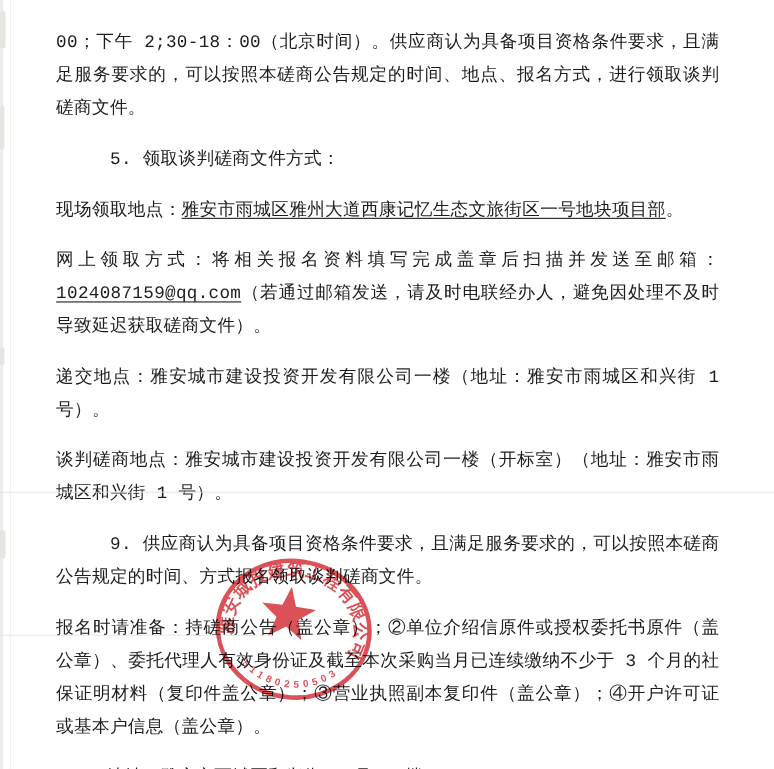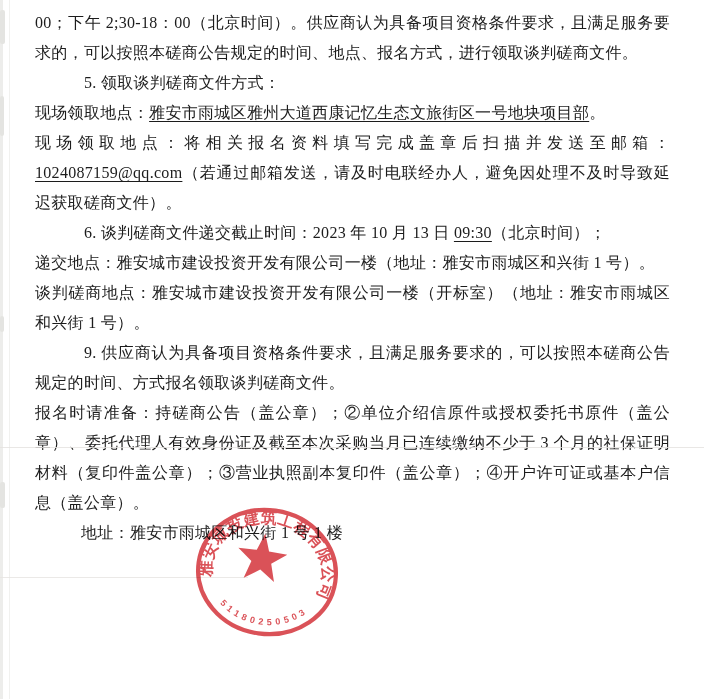--- a/index.html
+++ b/index.html
@@ -13,21 +13,21 @@
   .page {
     position: relative;
     width: 704px; height: 699px;
     box-sizing: border-box;
     padding: 8px 34px 0 35px;
     font-size: 16px;
     line-height: 30px;
     letter-spacing: 0.3px;
     text-align: justify;
   }
-  .page p { margin: 0; }
+  .page p { margin: 16px; font-family: Liberation Mono, monospace; }
   .ind { text-indent: 49px; }         
   .contact { padding-left: 46px; }    
   .gap { margin-top: 18px; }          
   .u { text-decoration: underline; text-underline-offset: 3px; text-decoration-thickness: 1px; }
 
   
   .artifact { position: absolute; pointer-events: none; }
   .edge-strip { left: 0; top: 0; width: 3px; height: 699px; background: #ededeb; }
   .edge-line { left: 9px; top: 0; width: 1px; height: 699px; background: #f1f1ef; }
   .fold-1 { left: 0; top: 447px; width: 704px; height: 1px; background: #e3e1de; opacity: .8; }
@@ -66,26 +66,23 @@
 
   <p class="ind gap">
     <span>5. 领取谈判磋商文件方式：</span>
   </p>
 
   <p>
     <span>现场领取地点：</span><span class="u">雅安市雨城区雅州大道西康记忆生态文旅街区一号地块项目部</span><span>。</span>
   </p>
 
   <p>
-    <span>现场领取地点：将相关报名资料填写完成盖章后扫描并发送至邮箱：</span><span class="u">1024087159@qq.com</span><span>（若通过邮箱发送，请及时电联经办人，避免因处理不及时导致延迟获取磋商文件）。</span>
+    <span>网上领取方式：将相关报名资料填写完成盖章后扫描并发送至邮箱：</span><span class="u">1024087159@qq.com</span><span>（若通过邮箱发送，请及时电联经办人，避免因处理不及时导致延迟获取磋商文件）。</span>
   </p>
 
-  <p class="ind">
-    <span>6. 谈判磋商文件递交截止时间：2023 年 10 月 13 日 </span><span class="u">09:30</span><span>（北京时间）；</span>
-  </p>
 
 
 
   <p>
     <span>递交地点：雅安城市建设投资开发有限公司一楼（地址：雅安市雨城区和兴街 1 号）。</span>
   </p>
 
   <p>
     <span>谈判磋商地点：雅安城市建设投资开发有限公司一楼（开标室）（地址：雅安市雨城区和兴街 1 号）。</span>
   </p>

